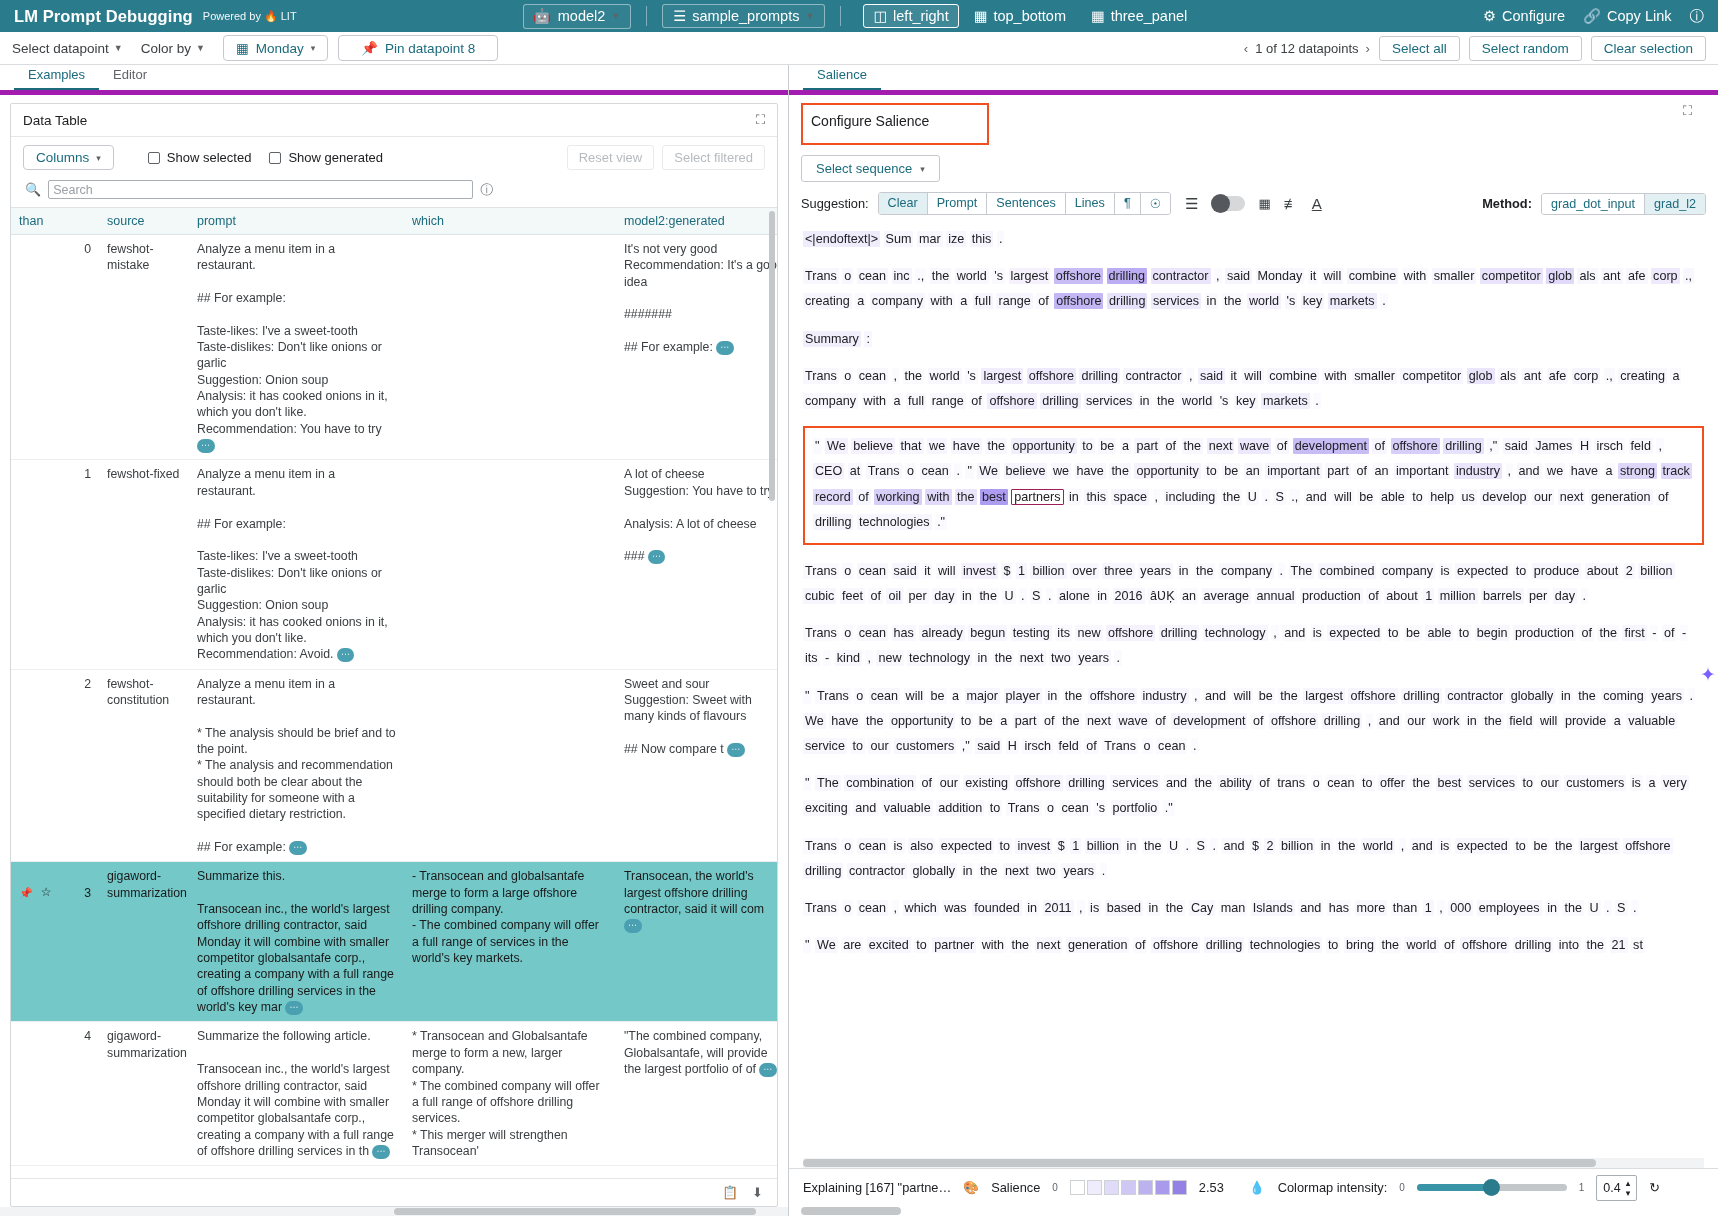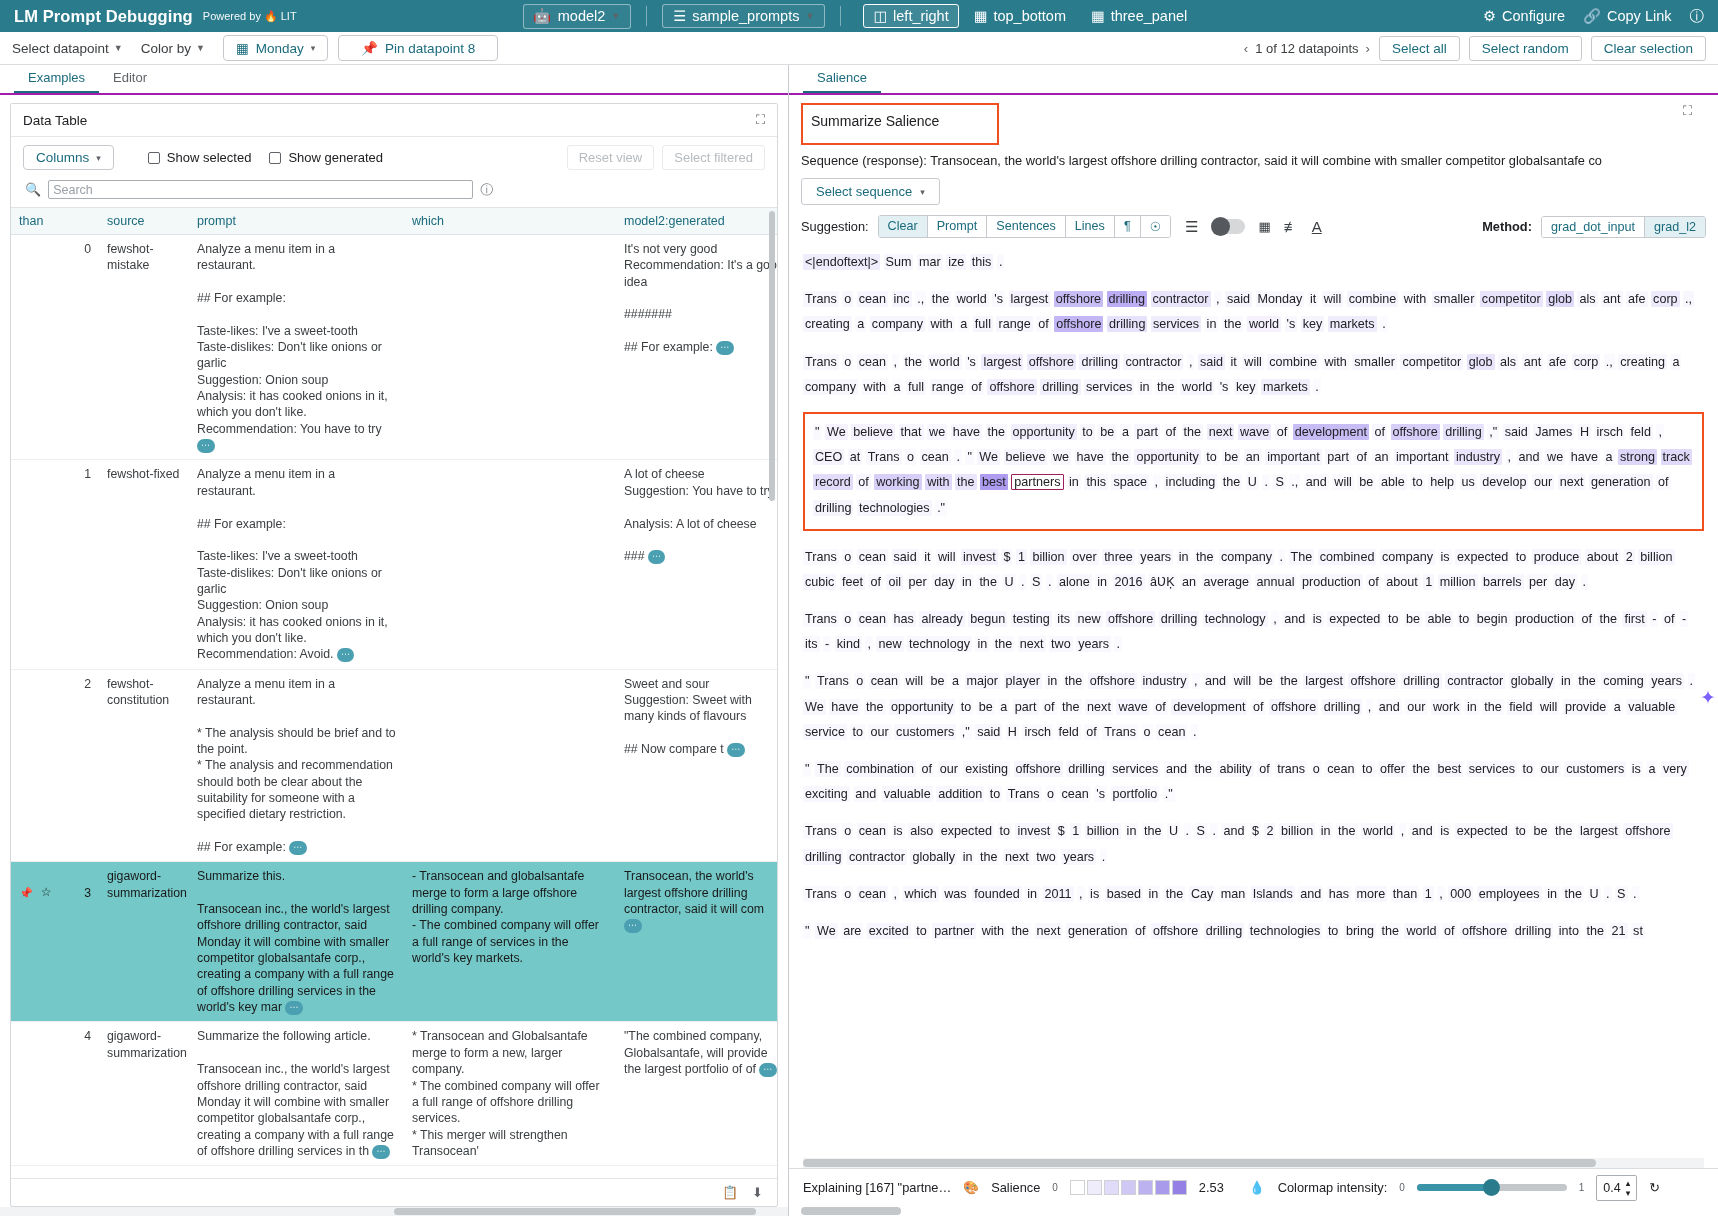--- a/index.html
+++ b/index.html
@@ -72,21 +72,21 @@
     border: 1px solid #c6cace; border-radius: 3px; background:#fff;
     color:#1b6b7d; font-size:13.5px; padding: 4px 12px; white-space:nowrap;
   }
 
   
   .main { display: flex; height: calc(1216px - 32px - 33px); }
   .left-pane { width: 789px; border-right: 1px solid #c9cdd1; display:flex; flex-direction:column; background:#fff;}
   .right-pane { flex: 1; display:flex; flex-direction:column; background:#fff; }
 
   
-  .tabs { height: 30px; display:flex; align-items:flex-end; border-bottom: 2px solid #a21caf; padding-left: 14px; background:#fff;}
+  .tabs { height: 30px; display:flex; align-items:flex-end; border-bottom: 5px solid #a21caf; padding-left: 14px; background:#fff;}
   .tab { font-size: 13px; color:#5f6368; padding: 0 14px 6px 14px; border-bottom: 2.5px solid transparent; }
   .tab.active { color:#1b6b7d; border-bottom-color:#1b6b7d; }
 
   
   .module { margin: 8px 10px 0 10px; border:1px solid #d6d9dc; border-radius:2px; display:flex; flex-direction:column; flex:1; min-height:0;}
   .module-head { height:33px; display:flex; align-items:center; padding:0 12px; border-bottom:1px solid #e4e6e8; font-size:13.5px; }
   .expand-ic { margin-left:auto; color:#5f6368; font-size:13px; }
 
   .dt-controls { display:flex; align-items:center; padding:8px 12px 4px 12px; gap:10px; }
   .chk { width:12px; height:12px; border:1.5px solid #5f6368; border-radius:2px; display:inline-block; }
@@ -407,26 +407,25 @@
       </div>
   </div>
 
   <div class="right-pane">
     <div class="tabs">
       <div class="tab active">Salience</div>
     </div>
 
     <div class="sal-head">
       <div style="display:flex;align-items:flex-start;">
-        <div class="sal-title-box">Summarize Salience</div>
+        <div class="sal-title-box">Configure Salience</div>
         <span class="expand-ic" style="margin-left:auto;margin-right:14px;">⛶</span>
       </div>
     </div>
 
-    <div class="seq-line">Sequence (response): Transocean, the world's largest offshore drilling contractor, said it will combine with smaller competitor globalsantafe co</div>
 
     <div>
       <div class="select-seq">
         <span>Select sequence</span>
         <span class="caret">▾</span>
       </div>
     </div>
 
     <div class="gran-row">
       <span class="gran-label">Suggestion:</span>
@@ -453,20 +452,21 @@
           <span>grad_dot_input</span>
           <span class="on">grad_l2</span>
         </div>
       </div>
     </div>
 
     <div class="sal-body">
       <div id="sal-render">
           <div class="sal-para"><span class="hl" style="background: rgba(124, 95, 232, 0.12);">&lt;|endoftext|&gt;</span> <span class="hl" style="background: rgba(124, 95, 232, 0.06);">Sum</span> <span class="hl" style="background: rgba(124, 95, 232, 0.05);">mar</span> <span class="hl" style="background: rgba(124, 95, 232, 0.06);">ize</span> <span class="hl" style="background: rgba(124, 95, 232, 0.07);">this</span> <span class="hl" style="background: rgba(124, 95, 232, 0.04);">.</span> </div>
           <div class="sal-para"><span class="hl" style="background: rgba(124, 95, 232, 0.05);">Trans</span> <span class="hl" style="background: rgba(124, 95, 232, 0.05);">o</span> <span class="hl" style="background: rgba(124, 95, 232, 0.06);">cean</span> <span class="hl" style="background: rgba(124, 95, 232, 0.07);">inc</span> <span class="hl" style="background: rgba(124, 95, 232, 0.03);">.,</span> <span class="hl" style="background: rgba(124, 95, 232, 0.05);">the</span> <span class="hl" style="background: rgba(124, 95, 232, 0.05);">world</span> <span class="hl" style="background: rgba(124, 95, 232, 0.04);">'s</span> <span class="hl" style="background: rgba(124, 95, 232, 0.08);">largest</span> <span class="hl" style="background: rgba(124, 95, 232, 0.42);">offshore</span> <span class="hl" style="background: rgba(124, 95, 232, 0.52);">drilling</span> <span class="hl" style="background: rgba(124, 95, 232, 0.16);">contractor</span> <span class="hl" style="background: rgba(124, 95, 232, 0.03);">,</span> <span class="hl" style="background: rgba(124, 95, 232, 0.07);">said</span> <span class="hl" style="background: rgba(124, 95, 232, 0.05);">Monday</span> <span class="hl" style="background: rgba(124, 95, 232, 0.04);">it</span> <span class="hl" style="background: rgba(124, 95, 232, 0.05);">will</span> <span class="hl" style="background: rgba(124, 95, 232, 0.07);">combine</span> <span class="hl" style="background: rgba(124, 95, 232, 0.04);">with</span> <span class="hl" style="background: rgba(124, 95, 232, 0.06);">smaller</span> <span class="hl" style="background: rgba(124, 95, 232, 0.17);">competitor</span> <span class="hl" style="background: rgba(124, 95, 232, 0.24);">glob</span> <span class="hl" style="background: rgba(124, 95, 232, 0.05);">als</span> <span class="hl" style="background: rgba(124, 95, 232, 0.05);">ant</span> <span class="hl" style="background: rgba(124, 95, 232, 0.05);">afe</span> <span class="hl" style="background: rgba(124, 95, 232, 0.13);">corp</span> <span class="hl" style="background: rgba(124, 95, 232, 0.05);">.,</span> <span class="hl" style="background: rgba(124, 95, 232, 0.06);">creating</span> <span class="hl" style="background: rgba(124, 95, 232, 0.04);">a</span> <span class="hl" style="background: rgba(124, 95, 232, 0.06);">company</span> <span class="hl" style="background: rgba(124, 95, 232, 0.04);">with</span> <span class="hl" style="background: rgba(124, 95, 232, 0.03);">a</span> <span class="hl" style="background: rgba(124, 95, 232, 0.07);">full</span> <span class="hl" style="background: rgba(124, 95, 232, 0.06);">range</span> <span class="hl" style="background: rgba(124, 95, 232, 0.04);">of</span> <span class="hl" style="background: rgba(124, 95, 232, 0.46);">offshore</span> <span class="hl" style="background: rgba(124, 95, 232, 0.18);">drilling</span> <span class="hl" style="background: rgba(124, 95, 232, 0.12);">services</span> <span class="hl" style="background: rgba(124, 95, 232, 0.04);">in</span> <span class="hl" style="background: rgba(124, 95, 232, 0.04);">the</span> <span class="hl" style="background: rgba(124, 95, 232, 0.08);">world</span> <span class="hl" style="background: rgba(124, 95, 232, 0.05);">'s</span> <span class="hl" style="background: rgba(124, 95, 232, 0.07);">key</span> <span class="hl" style="background: rgba(124, 95, 232, 0.12);">markets</span> <span class="hl" style="background: rgba(124, 95, 232, 0.03);">.</span> </div>
+          <div class="sal-para"><span class="hl" style="background: rgba(124, 95, 232, 0.1);">Summary</span> <span class="hl" style="background: rgba(124, 95, 232, 0.05);">:</span> </div>
           <div class="sal-para"><span class="hl" style="background: rgba(124, 95, 232, 0.05);">Trans</span> <span class="hl" style="background: rgba(124, 95, 232, 0.04);">o</span> <span class="hl" style="background: rgba(124, 95, 232, 0.05);">cean</span> <span class="hl" style="background: rgba(124, 95, 232, 0.03);">,</span> <span class="hl" style="background: rgba(124, 95, 232, 0.04);">the</span> <span class="hl" style="background: rgba(124, 95, 232, 0.05);">world</span> <span class="hl" style="background: rgba(124, 95, 232, 0.04);">'s</span> <span class="hl" style="background: rgba(124, 95, 232, 0.11);">largest</span> <span class="hl" style="background: rgba(124, 95, 232, 0.13);">offshore</span> <span class="hl" style="background: rgba(124, 95, 232, 0.09);">drilling</span> <span class="hl" style="background: rgba(124, 95, 232, 0.07);">contractor</span> <span class="hl" style="background: rgba(124, 95, 232, 0.03);">,</span> <span class="hl" style="background: rgba(124, 95, 232, 0.09);">said</span> <span class="hl" style="background: rgba(124, 95, 232, 0.04);">it</span> <span class="hl" style="background: rgba(124, 95, 232, 0.05);">will</span> <span class="hl" style="background: rgba(124, 95, 232, 0.06);">combine</span> <span class="hl" style="background: rgba(124, 95, 232, 0.04);">with</span> <span class="hl" style="background: rgba(124, 95, 232, 0.05);">smaller</span> <span class="hl" style="background: rgba(124, 95, 232, 0.06);">competitor</span> <span class="hl" style="background: rgba(124, 95, 232, 0.16);">glob</span> <span class="hl" style="background: rgba(124, 95, 232, 0.05);">als</span> <span class="hl" style="background: rgba(124, 95, 232, 0.05);">ant</span> <span class="hl" style="background: rgba(124, 95, 232, 0.05);">afe</span> <span class="hl" style="background: rgba(124, 95, 232, 0.07);">corp</span> <span class="hl" style="background: rgba(124, 95, 232, 0.04);">.,</span> <span class="hl" style="background: rgba(124, 95, 232, 0.05);">creating</span> <span class="hl" style="background: rgba(124, 95, 232, 0.04);">a</span> <span class="hl" style="background: rgba(124, 95, 232, 0.05);">company</span> <span class="hl" style="background: rgba(124, 95, 232, 0.04);">with</span> <span class="hl" style="background: rgba(124, 95, 232, 0.03);">a</span> <span class="hl" style="background: rgba(124, 95, 232, 0.05);">full</span> <span class="hl" style="background: rgba(124, 95, 232, 0.05);">range</span> <span class="hl" style="background: rgba(124, 95, 232, 0.04);">of</span> <span class="hl" style="background: rgba(124, 95, 232, 0.11);">offshore</span> <span class="hl" style="background: rgba(124, 95, 232, 0.1);">drilling</span> <span class="hl" style="background: rgba(124, 95, 232, 0.06);">services</span> <span class="hl" style="background: rgba(124, 95, 232, 0.04);">in</span> <span class="hl" style="background: rgba(124, 95, 232, 0.04);">the</span> <span class="hl" style="background: rgba(124, 95, 232, 0.06);">world</span> <span class="hl" style="background: rgba(124, 95, 232, 0.04);">'s</span> <span class="hl" style="background: rgba(124, 95, 232, 0.05);">key</span> <span class="hl" style="background: rgba(124, 95, 232, 0.1);">markets</span> <span class="hl" style="background: rgba(124, 95, 232, 0.03);">.</span> </div>
           <div class="sal-para redbox"><span class="hl" style="background: rgba(124, 95, 232, 0.04);">"</span> <span class="hl" style="background: rgba(124, 95, 232, 0.08);">We</span> <span class="hl" style="background: rgba(124, 95, 232, 0.08);">believe</span> <span class="hl" style="background: rgba(124, 95, 232, 0.06);">that</span> <span class="hl" style="background: rgba(124, 95, 232, 0.06);">we</span> <span class="hl" style="background: rgba(124, 95, 232, 0.06);">have</span> <span class="hl" style="background: rgba(124, 95, 232, 0.05);">the</span> <span class="hl" style="background: rgba(124, 95, 232, 0.1);">opportunity</span> <span class="hl" style="background: rgba(124, 95, 232, 0.05);">to</span> <span class="hl" style="background: rgba(124, 95, 232, 0.05);">be</span> <span class="hl" style="background: rgba(124, 95, 232, 0.04);">a</span> <span class="hl" style="background: rgba(124, 95, 232, 0.06);">part</span> <span class="hl" style="background: rgba(124, 95, 232, 0.04);">of</span> <span class="hl" style="background: rgba(124, 95, 232, 0.05);">the</span> <span class="hl" style="background: rgba(124, 95, 232, 0.1);">next</span> <span class="hl" style="background: rgba(124, 95, 232, 0.14);">wave</span> <span class="hl" style="background: rgba(124, 95, 232, 0.05);">of</span> <span class="hl" style="background: rgba(124, 95, 232, 0.42);">development</span> <span class="hl" style="background: rgba(124, 95, 232, 0.06);">of</span> <span class="hl" style="background: rgba(124, 95, 232, 0.3);">offshore</span> <span class="hl" style="background: rgba(124, 95, 232, 0.18);">drilling</span> <span class="hl" style="background: rgba(124, 95, 232, 0.04);">,"</span> <span class="hl" style="background: rgba(124, 95, 232, 0.06);">said</span> <span class="hl" style="background: rgba(124, 95, 232, 0.05);">James</span> <span class="hl" style="background: rgba(124, 95, 232, 0.05);">H</span> <span class="hl" style="background: rgba(124, 95, 232, 0.04);">irsch</span> <span class="hl" style="background: rgba(124, 95, 232, 0.05);">feld</span> <span class="hl" style="background: rgba(124, 95, 232, 0.03);">,</span> <span class="hl" style="background: rgba(124, 95, 232, 0.08);">CEO</span> <span class="hl" style="background: rgba(124, 95, 232, 0.05);">at</span> <span class="hl" style="background: rgba(124, 95, 232, 0.05);">Trans</span> <span class="hl" style="background: rgba(124, 95, 232, 0.04);">o</span> <span class="hl" style="background: rgba(124, 95, 232, 0.05);">cean</span> <span class="hl" style="background: rgba(124, 95, 232, 0.03);">.</span> <span class="hl" style="background: rgba(124, 95, 232, 0.04);">"</span> <span class="hl" style="background: rgba(124, 95, 232, 0.07);">We</span> <span class="hl" style="background: rgba(124, 95, 232, 0.07);">believe</span> <span class="hl" style="background: rgba(124, 95, 232, 0.05);">we</span> <span class="hl" style="background: rgba(124, 95, 232, 0.05);">have</span> <span class="hl" style="background: rgba(124, 95, 232, 0.05);">the</span> <span class="hl" style="background: rgba(124, 95, 232, 0.08);">opportunity</span> <span class="hl" style="background: rgba(124, 95, 232, 0.04);">to</span> <span class="hl" style="background: rgba(124, 95, 232, 0.05);">be</span> <span class="hl" style="background: rgba(124, 95, 232, 0.05);">an</span> <span class="hl" style="background: rgba(124, 95, 232, 0.07);">important</span> <span class="hl" style="background: rgba(124, 95, 232, 0.05);">part</span> <span class="hl" style="background: rgba(124, 95, 232, 0.04);">of</span> <span class="hl" style="background: rgba(124, 95, 232, 0.04);">an</span> <span class="hl" style="background: rgba(124, 95, 232, 0.06);">important</span> <span class="hl" style="background: rgba(124, 95, 232, 0.16);">industry</span> <span class="hl" style="background: rgba(124, 95, 232, 0.03);">,</span> <span class="hl" style="background: rgba(124, 95, 232, 0.05);">and</span> <span class="hl" style="background: rgba(124, 95, 232, 0.05);">we</span> <span class="hl" style="background: rgba(124, 95, 232, 0.05);">have</span> <span class="hl" style="background: rgba(124, 95, 232, 0.04);">a</span> <span class="hl" style="background: rgba(124, 95, 232, 0.26);">strong</span> <span class="hl" style="background: rgba(124, 95, 232, 0.24);">track</span> <span class="hl" style="background: rgba(124, 95, 232, 0.22);">record</span> <span class="hl" style="background: rgba(124, 95, 232, 0.06);">of</span> <span class="hl" style="background: rgba(124, 95, 232, 0.3);">working</span> <span class="hl" style="background: rgba(124, 95, 232, 0.24);">with</span> <span class="hl" style="background: rgba(124, 95, 232, 0.16);">the</span> <span class="hl" style="background: rgba(124, 95, 232, 0.62);">best</span> <span class="hl tokbox">partners</span> <span class="hl" style="background: rgba(124, 95, 232, 0.04);">in</span> <span class="hl" style="background: rgba(124, 95, 232, 0.05);">this</span> <span class="hl" style="background: rgba(124, 95, 232, 0.06);">space</span> <span class="hl" style="background: rgba(124, 95, 232, 0.03);">,</span> <span class="hl" style="background: rgba(124, 95, 232, 0.05);">including</span> <span class="hl" style="background: rgba(124, 95, 232, 0.04);">the</span> <span class="hl" style="background: rgba(124, 95, 232, 0.04);">U</span> <span class="hl" style="background: rgba(124, 95, 232, 0.03);">.</span> <span class="hl" style="background: rgba(124, 95, 232, 0.04);">S</span> <span class="hl" style="background: rgba(124, 95, 232, 0.03);">.,</span> <span class="hl" style="background: rgba(124, 95, 232, 0.04);">and</span> <span class="hl" style="background: rgba(124, 95, 232, 0.04);">will</span> <span class="hl" style="background: rgba(124, 95, 232, 0.04);">be</span> <span class="hl" style="background: rgba(124, 95, 232, 0.05);">able</span> <span class="hl" style="background: rgba(124, 95, 232, 0.04);">to</span> <span class="hl" style="background: rgba(124, 95, 232, 0.05);">help</span> <span class="hl" style="background: rgba(124, 95, 232, 0.05);">us</span> <span class="hl" style="background: rgba(124, 95, 232, 0.06);">develop</span> <span class="hl" style="background: rgba(124, 95, 232, 0.05);">our</span> <span class="hl" style="background: rgba(124, 95, 232, 0.06);">next</span> <span class="hl" style="background: rgba(124, 95, 232, 0.06);">generation</span> <span class="hl" style="background: rgba(124, 95, 232, 0.04);">of</span> <span class="hl" style="background: rgba(124, 95, 232, 0.07);">drilling</span> <span class="hl" style="background: rgba(124, 95, 232, 0.06);">technologies</span> <span class="hl" style="background: rgba(124, 95, 232, 0.03);">."</span> </div>
           <div class="sal-para"><span class="hl" style="background: rgba(124, 95, 232, 0.04);">Trans</span> <span class="hl" style="background: rgba(124, 95, 232, 0.04);">o</span> <span class="hl" style="background: rgba(124, 95, 232, 0.05);">cean</span> <span class="hl" style="background: rgba(124, 95, 232, 0.06);">said</span> <span class="hl" style="background: rgba(124, 95, 232, 0.04);">it</span> <span class="hl" style="background: rgba(124, 95, 232, 0.04);">will</span> <span class="hl" style="background: rgba(124, 95, 232, 0.08);">invest</span> <span class="hl" style="background: rgba(124, 95, 232, 0.05);">$</span> <span class="hl" style="background: rgba(124, 95, 232, 0.06);">1</span> <span class="hl" style="background: rgba(124, 95, 232, 0.07);">billion</span> <span class="hl" style="background: rgba(124, 95, 232, 0.05);">over</span> <span class="hl" style="background: rgba(124, 95, 232, 0.06);">three</span> <span class="hl" style="background: rgba(124, 95, 232, 0.05);">years</span> <span class="hl" style="background: rgba(124, 95, 232, 0.04);">in</span> <span class="hl" style="background: rgba(124, 95, 232, 0.04);">the</span> <span class="hl" style="background: rgba(124, 95, 232, 0.05);">company</span> <span class="hl" style="background: rgba(124, 95, 232, 0.03);">.</span> <span class="hl" style="background: rgba(124, 95, 232, 0.05);">The</span> <span class="hl" style="background: rgba(124, 95, 232, 0.06);">combined</span> <span class="hl" style="background: rgba(124, 95, 232, 0.05);">company</span> <span class="hl" style="background: rgba(124, 95, 232, 0.04);">is</span> <span class="hl" style="background: rgba(124, 95, 232, 0.05);">expected</span> <span class="hl" style="background: rgba(124, 95, 232, 0.04);">to</span> <span class="hl" style="background: rgba(124, 95, 232, 0.06);">produce</span> <span class="hl" style="background: rgba(124, 95, 232, 0.05);">about</span> <span class="hl" style="background: rgba(124, 95, 232, 0.05);">2</span> <span class="hl" style="background: rgba(124, 95, 232, 0.06);">billion</span> <span class="hl" style="background: rgba(124, 95, 232, 0.06);">cubic</span> <span class="hl" style="background: rgba(124, 95, 232, 0.05);">feet</span> <span class="hl" style="background: rgba(124, 95, 232, 0.04);">of</span> <span class="hl" style="background: rgba(124, 95, 232, 0.06);">oil</span> <span class="hl" style="background: rgba(124, 95, 232, 0.04);">per</span> <span class="hl" style="background: rgba(124, 95, 232, 0.05);">day</span> <span class="hl" style="background: rgba(124, 95, 232, 0.04);">in</span> <span class="hl" style="background: rgba(124, 95, 232, 0.04);">the</span> <span class="hl" style="background: rgba(124, 95, 232, 0.04);">U</span> <span class="hl" style="background: rgba(124, 95, 232, 0.03);">.</span> <span class="hl" style="background: rgba(124, 95, 232, 0.04);">S</span> <span class="hl" style="background: rgba(124, 95, 232, 0.03);">.</span> <span class="hl" style="background: rgba(124, 95, 232, 0.05);">alone</span> <span class="hl" style="background: rgba(124, 95, 232, 0.04);">in</span> <span class="hl" style="background: rgba(124, 95, 232, 0.06);">2016</span> <span class="hl" style="background: rgba(124, 95, 232, 0.04);">âƲĶ</span> <span class="hl" style="background: rgba(124, 95, 232, 0.04);">an</span> <span class="hl" style="background: rgba(124, 95, 232, 0.05);">average</span> <span class="hl" style="background: rgba(124, 95, 232, 0.05);">annual</span> <span class="hl" style="background: rgba(124, 95, 232, 0.05);">production</span> <span class="hl" style="background: rgba(124, 95, 232, 0.04);">of</span> <span class="hl" style="background: rgba(124, 95, 232, 0.04);">about</span> <span class="hl" style="background: rgba(124, 95, 232, 0.05);">1</span> <span class="hl" style="background: rgba(124, 95, 232, 0.06);">million</span> <span class="hl" style="background: rgba(124, 95, 232, 0.06);">barrels</span> <span class="hl" style="background: rgba(124, 95, 232, 0.04);">per</span> <span class="hl" style="background: rgba(124, 95, 232, 0.05);">day</span> <span class="hl" style="background: rgba(124, 95, 232, 0.03);">.</span> </div>
           <div class="sal-para"><span class="hl" style="background: rgba(124, 95, 232, 0.04);">Trans</span> <span class="hl" style="background: rgba(124, 95, 232, 0.04);">o</span> <span class="hl" style="background: rgba(124, 95, 232, 0.05);">cean</span> <span class="hl" style="background: rgba(124, 95, 232, 0.05);">has</span> <span class="hl" style="background: rgba(124, 95, 232, 0.06);">already</span> <span class="hl" style="background: rgba(124, 95, 232, 0.06);">begun</span> <span class="hl" style="background: rgba(124, 95, 232, 0.06);">testing</span> <span class="hl" style="background: rgba(124, 95, 232, 0.04);">its</span> <span class="hl" style="background: rgba(124, 95, 232, 0.05);">new</span> <span class="hl" style="background: rgba(124, 95, 232, 0.08);">offshore</span> <span class="hl" style="background: rgba(124, 95, 232, 0.07);">drilling</span> <span class="hl" style="background: rgba(124, 95, 232, 0.06);">technology</span> <span class="hl" style="background: rgba(124, 95, 232, 0.03);">,</span> <span class="hl" style="background: rgba(124, 95, 232, 0.04);">and</span> <span class="hl" style="background: rgba(124, 95, 232, 0.04);">is</span> <span class="hl" style="background: rgba(124, 95, 232, 0.05);">expected</span> <span class="hl" style="background: rgba(124, 95, 232, 0.04);">to</span> <span class="hl" style="background: rgba(124, 95, 232, 0.04);">be</span> <span class="hl" style="background: rgba(124, 95, 232, 0.05);">able</span> <span class="hl" style="background: rgba(124, 95, 232, 0.04);">to</span> <span class="hl" style="background: rgba(124, 95, 232, 0.05);">begin</span> <span class="hl" style="background: rgba(124, 95, 232, 0.05);">production</span> <span class="hl" style="background: rgba(124, 95, 232, 0.04);">of</span> <span class="hl" style="background: rgba(124, 95, 232, 0.04);">the</span> <span class="hl" style="background: rgba(124, 95, 232, 0.06);">first</span> <span class="hl" style="background: rgba(124, 95, 232, 0.03);">-</span> <span class="hl" style="background: rgba(124, 95, 232, 0.04);">of</span> <span class="hl" style="background: rgba(124, 95, 232, 0.03);">-</span> <span class="hl" style="background: rgba(124, 95, 232, 0.04);">its</span> <span class="hl" style="background: rgba(124, 95, 232, 0.03);">-</span> <span class="hl" style="background: rgba(124, 95, 232, 0.05);">kind</span> <span class="hl" style="background: rgba(124, 95, 232, 0.03);">,</span> <span class="hl" style="background: rgba(124, 95, 232, 0.05);">new</span> <span class="hl" style="background: rgba(124, 95, 232, 0.05);">technology</span> <span class="hl" style="background: rgba(124, 95, 232, 0.04);">in</span> <span class="hl" style="background: rgba(124, 95, 232, 0.04);">the</span> <span class="hl" style="background: rgba(124, 95, 232, 0.05);">next</span> <span class="hl" style="background: rgba(124, 95, 232, 0.05);">two</span> <span class="hl" style="background: rgba(124, 95, 232, 0.05);">years</span> <span class="hl" style="background: rgba(124, 95, 232, 0.03);">.</span> </div>
           <div class="sal-para"><span class="hl" style="background: rgba(124, 95, 232, 0.03);">"</span> <span class="hl" style="background: rgba(124, 95, 232, 0.04);">Trans</span> <span class="hl" style="background: rgba(124, 95, 232, 0.04);">o</span> <span class="hl" style="background: rgba(124, 95, 232, 0.05);">cean</span> <span class="hl" style="background: rgba(124, 95, 232, 0.04);">will</span> <span class="hl" style="background: rgba(124, 95, 232, 0.04);">be</span> <span class="hl" style="background: rgba(124, 95, 232, 0.03);">a</span> <span class="hl" style="background: rgba(124, 95, 232, 0.06);">major</span> <span class="hl" style="background: rgba(124, 95, 232, 0.06);">player</span> <span class="hl" style="background: rgba(124, 95, 232, 0.04);">in</span> <span class="hl" style="background: rgba(124, 95, 232, 0.04);">the</span> <span class="hl" style="background: rgba(124, 95, 232, 0.07);">offshore</span> <span class="hl" style="background: rgba(124, 95, 232, 0.06);">industry</span> <span class="hl" style="background: rgba(124, 95, 232, 0.03);">,</span> <span class="hl" style="background: rgba(124, 95, 232, 0.04);">and</span> <span class="hl" style="background: rgba(124, 95, 232, 0.04);">will</span> <span class="hl" style="background: rgba(124, 95, 232, 0.04);">be</span> <span class="hl" style="background: rgba(124, 95, 232, 0.04);">the</span> <span class="hl" style="background: rgba(124, 95, 232, 0.06);">largest</span> <span class="hl" style="background: rgba(124, 95, 232, 0.07);">offshore</span> <span class="hl" style="background: rgba(124, 95, 232, 0.06);">drilling</span> <span class="hl" style="background: rgba(124, 95, 232, 0.06);">contractor</span> <span class="hl" style="background: rgba(124, 95, 232, 0.06);">globally</span> <span class="hl" style="background: rgba(124, 95, 232, 0.04);">in</span> <span class="hl" style="background: rgba(124, 95, 232, 0.04);">the</span> <span class="hl" style="background: rgba(124, 95, 232, 0.05);">coming</span> <span class="hl" style="background: rgba(124, 95, 232, 0.05);">years</span> <span class="hl" style="background: rgba(124, 95, 232, 0.03);">.</span> <span class="hl" style="background: rgba(124, 95, 232, 0.05);">We</span> <span class="hl" style="background: rgba(124, 95, 232, 0.05);">have</span> <span class="hl" style="background: rgba(124, 95, 232, 0.04);">the</span> <span class="hl" style="background: rgba(124, 95, 232, 0.06);">opportunity</span> <span class="hl" style="background: rgba(124, 95, 232, 0.04);">to</span> <span class="hl" style="background: rgba(124, 95, 232, 0.04);">be</span> <span class="hl" style="background: rgba(124, 95, 232, 0.03);">a</span> <span class="hl" style="background: rgba(124, 95, 232, 0.05);">part</span> <span class="hl" style="background: rgba(124, 95, 232, 0.04);">of</span> <span class="hl" style="background: rgba(124, 95, 232, 0.04);">the</span> <span class="hl" style="background: rgba(124, 95, 232, 0.05);">next</span> <span class="hl" style="background: rgba(124, 95, 232, 0.06);">wave</span> <span class="hl" style="background: rgba(124, 95, 232, 0.04);">of</span> <span class="hl" style="background: rgba(124, 95, 232, 0.07);">development</span> <span class="hl" style="background: rgba(124, 95, 232, 0.04);">of</span> <span class="hl" style="background: rgba(124, 95, 232, 0.07);">offshore</span> <span class="hl" style="background: rgba(124, 95, 232, 0.06);">drilling</span> <span class="hl" style="background: rgba(124, 95, 232, 0.03);">,</span> <span class="hl" style="background: rgba(124, 95, 232, 0.04);">and</span> <span class="hl" style="background: rgba(124, 95, 232, 0.04);">our</span> <span class="hl" style="background: rgba(124, 95, 232, 0.05);">work</span> <span class="hl" style="background: rgba(124, 95, 232, 0.04);">in</span> <span class="hl" style="background: rgba(124, 95, 232, 0.04);">the</span> <span class="hl" style="background: rgba(124, 95, 232, 0.05);">field</span> <span class="hl" style="background: rgba(124, 95, 232, 0.04);">will</span> <span class="hl" style="background: rgba(124, 95, 232, 0.05);">provide</span> <span class="hl" style="background: rgba(124, 95, 232, 0.03);">a</span> <span class="hl" style="background: rgba(124, 95, 232, 0.05);">valuable</span> <span class="hl" style="background: rgba(124, 95, 232, 0.05);">service</span> <span class="hl" style="background: rgba(124, 95, 232, 0.04);">to</span> <span class="hl" style="background: rgba(124, 95, 232, 0.04);">our</span> <span class="hl" style="background: rgba(124, 95, 232, 0.05);">customers</span> <span class="hl" style="background: rgba(124, 95, 232, 0.03);">,"</span> <span class="hl" style="background: rgba(124, 95, 232, 0.05);">said</span> <span class="hl" style="background: rgba(124, 95, 232, 0.04);">H</span> <span class="hl" style="background: rgba(124, 95, 232, 0.04);">irsch</span> <span class="hl" style="background: rgba(124, 95, 232, 0.04);">feld</span> <span class="hl" style="background: rgba(124, 95, 232, 0.04);">of</span> <span class="hl" style="background: rgba(124, 95, 232, 0.04);">Trans</span> <span class="hl" style="background: rgba(124, 95, 232, 0.03);">o</span> <span class="hl" style="background: rgba(124, 95, 232, 0.04);">cean</span> <span class="hl" style="background: rgba(124, 95, 232, 0.03);">.</span> </div>
           <div class="sal-para"><span class="hl" style="background: rgba(124, 95, 232, 0.03);">"</span> <span class="hl" style="background: rgba(124, 95, 232, 0.05);">The</span> <span class="hl" style="background: rgba(124, 95, 232, 0.06);">combination</span> <span class="hl" style="background: rgba(124, 95, 232, 0.04);">of</span> <span class="hl" style="background: rgba(124, 95, 232, 0.04);">our</span> <span class="hl" style="background: rgba(124, 95, 232, 0.05);">existing</span> <span class="hl" style="background: rgba(124, 95, 232, 0.07);">offshore</span> <span class="hl" style="background: rgba(124, 95, 232, 0.06);">drilling</span> <span class="hl" style="background: rgba(124, 95, 232, 0.05);">services</span> <span class="hl" style="background: rgba(124, 95, 232, 0.04);">and</span> <span class="hl" style="background: rgba(124, 95, 232, 0.04);">the</span> <span class="hl" style="background: rgba(124, 95, 232, 0.05);">ability</span> <span class="hl" style="background: rgba(124, 95, 232, 0.04);">of</span> <span class="hl" style="background: rgba(124, 95, 232, 0.04);">trans</span> <span class="hl" style="background: rgba(124, 95, 232, 0.03);">o</span> <span class="hl" style="background: rgba(124, 95, 232, 0.04);">cean</span> <span class="hl" style="background: rgba(124, 95, 232, 0.04);">to</span> <span class="hl" style="background: rgba(124, 95, 232, 0.05);">offer</span> <span class="hl" style="background: rgba(124, 95, 232, 0.04);">the</span> <span class="hl" style="background: rgba(124, 95, 232, 0.06);">best</span> <span class="hl" style="background: rgba(124, 95, 232, 0.05);">services</span> <span class="hl" style="background: rgba(124, 95, 232, 0.04);">to</span> <span class="hl" style="background: rgba(124, 95, 232, 0.04);">our</span> <span class="hl" style="background: rgba(124, 95, 232, 0.05);">customers</span> <span class="hl" style="background: rgba(124, 95, 232, 0.04);">is</span> <span class="hl" style="background: rgba(124, 95, 232, 0.03);">a</span> <span class="hl" style="background: rgba(124, 95, 232, 0.05);">very</span> <span class="hl" style="background: rgba(124, 95, 232, 0.05);">exciting</span> <span class="hl" style="background: rgba(124, 95, 232, 0.04);">and</span> <span class="hl" style="background: rgba(124, 95, 232, 0.05);">valuable</span> <span class="hl" style="background: rgba(124, 95, 232, 0.05);">addition</span> <span class="hl" style="background: rgba(124, 95, 232, 0.04);">to</span> <span class="hl" style="background: rgba(124, 95, 232, 0.04);">Trans</span> <span class="hl" style="background: rgba(124, 95, 232, 0.03);">o</span> <span class="hl" style="background: rgba(124, 95, 232, 0.04);">cean</span> <span class="hl" style="background: rgba(124, 95, 232, 0.03);">'s</span> <span class="hl" style="background: rgba(124, 95, 232, 0.05);">portfolio</span> <span class="hl" style="background: rgba(124, 95, 232, 0.03);">."</span> </div>
           <div class="sal-para"><span class="hl" style="background: rgba(124, 95, 232, 0.04);">Trans</span> <span class="hl" style="background: rgba(124, 95, 232, 0.04);">o</span> <span class="hl" style="background: rgba(124, 95, 232, 0.05);">cean</span> <span class="hl" style="background: rgba(124, 95, 232, 0.04);">is</span> <span class="hl" style="background: rgba(124, 95, 232, 0.05);">also</span> <span class="hl" style="background: rgba(124, 95, 232, 0.05);">expected</span> <span class="hl" style="background: rgba(124, 95, 232, 0.04);">to</span> <span class="hl" style="background: rgba(124, 95, 232, 0.06);">invest</span> <span class="hl" style="background: rgba(124, 95, 232, 0.04);">$</span> <span class="hl" style="background: rgba(124, 95, 232, 0.05);">1</span> <span class="hl" style="background: rgba(124, 95, 232, 0.06);">billion</span> <span class="hl" style="background: rgba(124, 95, 232, 0.04);">in</span> <span class="hl" style="background: rgba(124, 95, 232, 0.04);">the</span> <span class="hl" style="background: rgba(124, 95, 232, 0.04);">U</span> <span class="hl" style="background: rgba(124, 95, 232, 0.03);">.</span> <span class="hl" style="background: rgba(124, 95, 232, 0.04);">S</span> <span class="hl" style="background: rgba(124, 95, 232, 0.03);">.</span> <span class="hl" style="background: rgba(124, 95, 232, 0.04);">and</span> <span class="hl" style="background: rgba(124, 95, 232, 0.04);">$</span> <span class="hl" style="background: rgba(124, 95, 232, 0.05);">2</span> <span class="hl" style="background: rgba(124, 95, 232, 0.05);">billion</span> <span class="hl" style="background: rgba(124, 95, 232, 0.04);">in</span> <span class="hl" style="background: rgba(124, 95, 232, 0.04);">the</span> <span class="hl" style="background: rgba(124, 95, 232, 0.05);">world</span> <span class="hl" style="background: rgba(124, 95, 232, 0.03);">,</span> <span class="hl" style="background: rgba(124, 95, 232, 0.04);">and</span> <span class="hl" style="background: rgba(124, 95, 232, 0.04);">is</span> <span class="hl" style="background: rgba(124, 95, 232, 0.05);">expected</span> <span class="hl" style="background: rgba(124, 95, 232, 0.04);">to</span> <span class="hl" style="background: rgba(124, 95, 232, 0.04);">be</span> <span class="hl" style="background: rgba(124, 95, 232, 0.04);">the</span> <span class="hl" style="background: rgba(124, 95, 232, 0.05);">largest</span> <span class="hl" style="background: rgba(124, 95, 232, 0.06);">offshore</span> <span class="hl" style="background: rgba(124, 95, 232, 0.06);">drilling</span> <span class="hl" style="background: rgba(124, 95, 232, 0.05);">contractor</span> <span class="hl" style="background: rgba(124, 95, 232, 0.05);">globally</span> <span class="hl" style="background: rgba(124, 95, 232, 0.04);">in</span> <span class="hl" style="background: rgba(124, 95, 232, 0.04);">the</span> <span class="hl" style="background: rgba(124, 95, 232, 0.05);">next</span> <span class="hl" style="background: rgba(124, 95, 232, 0.04);">two</span> <span class="hl" style="background: rgba(124, 95, 232, 0.05);">years</span> <span class="hl" style="background: rgba(124, 95, 232, 0.03);">.</span> </div>
           <div class="sal-para"><span class="hl" style="background: rgba(124, 95, 232, 0.04);">Trans</span> <span class="hl" style="background: rgba(124, 95, 232, 0.04);">o</span> <span class="hl" style="background: rgba(124, 95, 232, 0.05);">cean</span> <span class="hl" style="background: rgba(124, 95, 232, 0.03);">,</span> <span class="hl" style="background: rgba(124, 95, 232, 0.05);">which</span> <span class="hl" style="background: rgba(124, 95, 232, 0.04);">was</span> <span class="hl" style="background: rgba(124, 95, 232, 0.06);">founded</span> <span class="hl" style="background: rgba(124, 95, 232, 0.04);">in</span> <span class="hl" style="background: rgba(124, 95, 232, 0.06);">2011</span> <span class="hl" style="background: rgba(124, 95, 232, 0.03);">,</span> <span class="hl" style="background: rgba(124, 95, 232, 0.04);">is</span> <span class="hl" style="background: rgba(124, 95, 232, 0.05);">based</span> <span class="hl" style="background: rgba(124, 95, 232, 0.04);">in</span> <span class="hl" style="background: rgba(124, 95, 232, 0.04);">the</span> <span class="hl" style="background: rgba(124, 95, 232, 0.05);">Cay</span> <span class="hl" style="background: rgba(124, 95, 232, 0.04);">man</span> <span class="hl" style="background: rgba(124, 95, 232, 0.06);">Islands</span> <span class="hl" style="background: rgba(124, 95, 232, 0.04);">and</span> <span class="hl" style="background: rgba(124, 95, 232, 0.04);">has</span> <span class="hl" style="background: rgba(124, 95, 232, 0.05);">more</span> <span class="hl" style="background: rgba(124, 95, 232, 0.04);">than</span> <span class="hl" style="background: rgba(124, 95, 232, 0.05);">1</span> <span class="hl" style="background: rgba(124, 95, 232, 0.03);">,</span> <span class="hl" style="background: rgba(124, 95, 232, 0.05);">000</span> <span class="hl" style="background: rgba(124, 95, 232, 0.05);">employees</span> <span class="hl" style="background: rgba(124, 95, 232, 0.04);">in</span> <span class="hl" style="background: rgba(124, 95, 232, 0.04);">the</span> <span class="hl" style="background: rgba(124, 95, 232, 0.04);">U</span> <span class="hl" style="background: rgba(124, 95, 232, 0.03);">.</span> <span class="hl" style="background: rgba(124, 95, 232, 0.04);">S</span> <span class="hl" style="background: rgba(124, 95, 232, 0.03);">.</span> </div>
           <div class="sal-para"><span class="hl" style="background: rgba(124, 95, 232, 0.03);">"</span> <span class="hl" style="background: rgba(124, 95, 232, 0.05);">We</span> <span class="hl" style="background: rgba(124, 95, 232, 0.04);">are</span> <span class="hl" style="background: rgba(124, 95, 232, 0.06);">excited</span> <span class="hl" style="background: rgba(124, 95, 232, 0.04);">to</span> <span class="hl" style="background: rgba(124, 95, 232, 0.06);">partner</span> <span class="hl" style="background: rgba(124, 95, 232, 0.04);">with</span> <span class="hl" style="background: rgba(124, 95, 232, 0.04);">the</span> <span class="hl" style="background: rgba(124, 95, 232, 0.05);">next</span> <span class="hl" style="background: rgba(124, 95, 232, 0.05);">generation</span> <span class="hl" style="background: rgba(124, 95, 232, 0.04);">of</span> <span class="hl" style="background: rgba(124, 95, 232, 0.06);">offshore</span> <span class="hl" style="background: rgba(124, 95, 232, 0.06);">drilling</span> <span class="hl" style="background: rgba(124, 95, 232, 0.05);">technologies</span> <span class="hl" style="background: rgba(124, 95, 232, 0.04);">to</span> <span class="hl" style="background: rgba(124, 95, 232, 0.05);">bring</span> <span class="hl" style="background: rgba(124, 95, 232, 0.04);">the</span> <span class="hl" style="background: rgba(124, 95, 232, 0.05);">world</span> <span class="hl" style="background: rgba(124, 95, 232, 0.04);">of</span> <span class="hl" style="background: rgba(124, 95, 232, 0.06);">offshore</span> <span class="hl" style="background: rgba(124, 95, 232, 0.05);">drilling</span> <span class="hl" style="background: rgba(124, 95, 232, 0.04);">into</span> <span class="hl" style="background: rgba(124, 95, 232, 0.04);">the</span> <span class="hl" style="background: rgba(124, 95, 232, 0.05);">21</span> <span class="hl" style="background: rgba(124, 95, 232, 0.04);">st</span> </div>
         </div>

